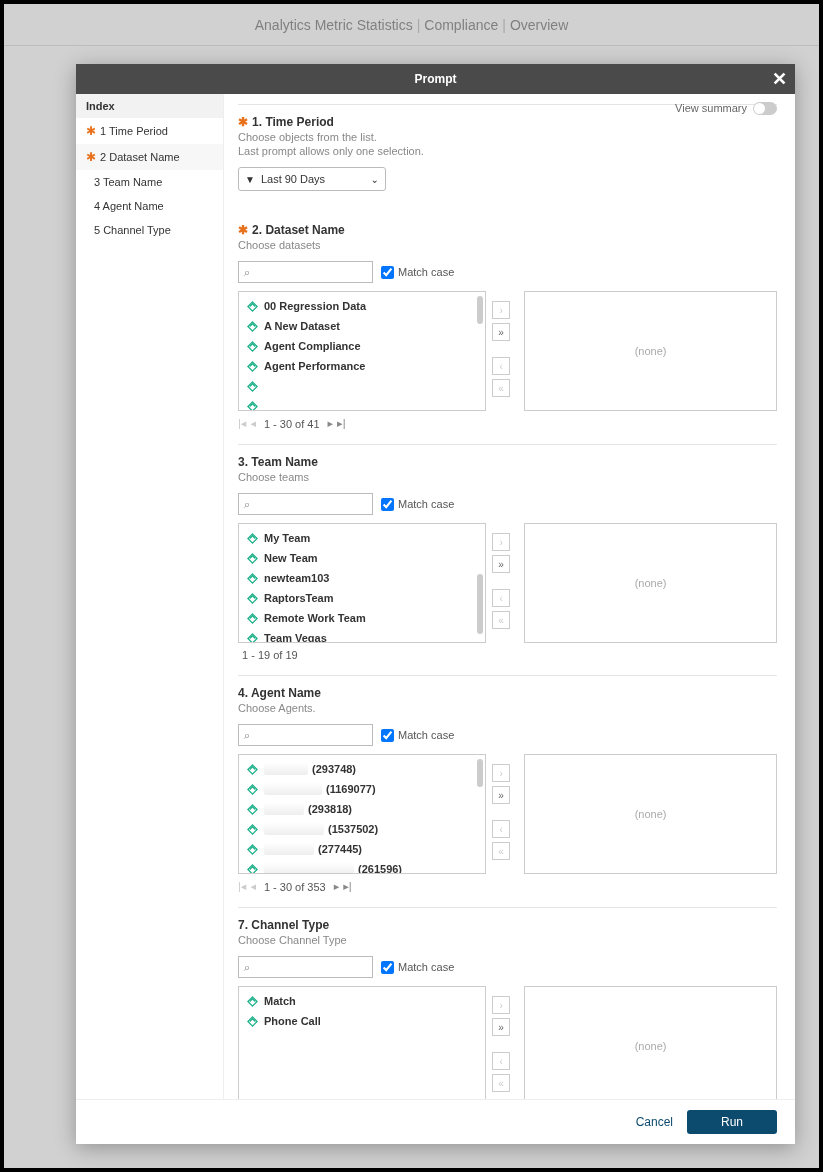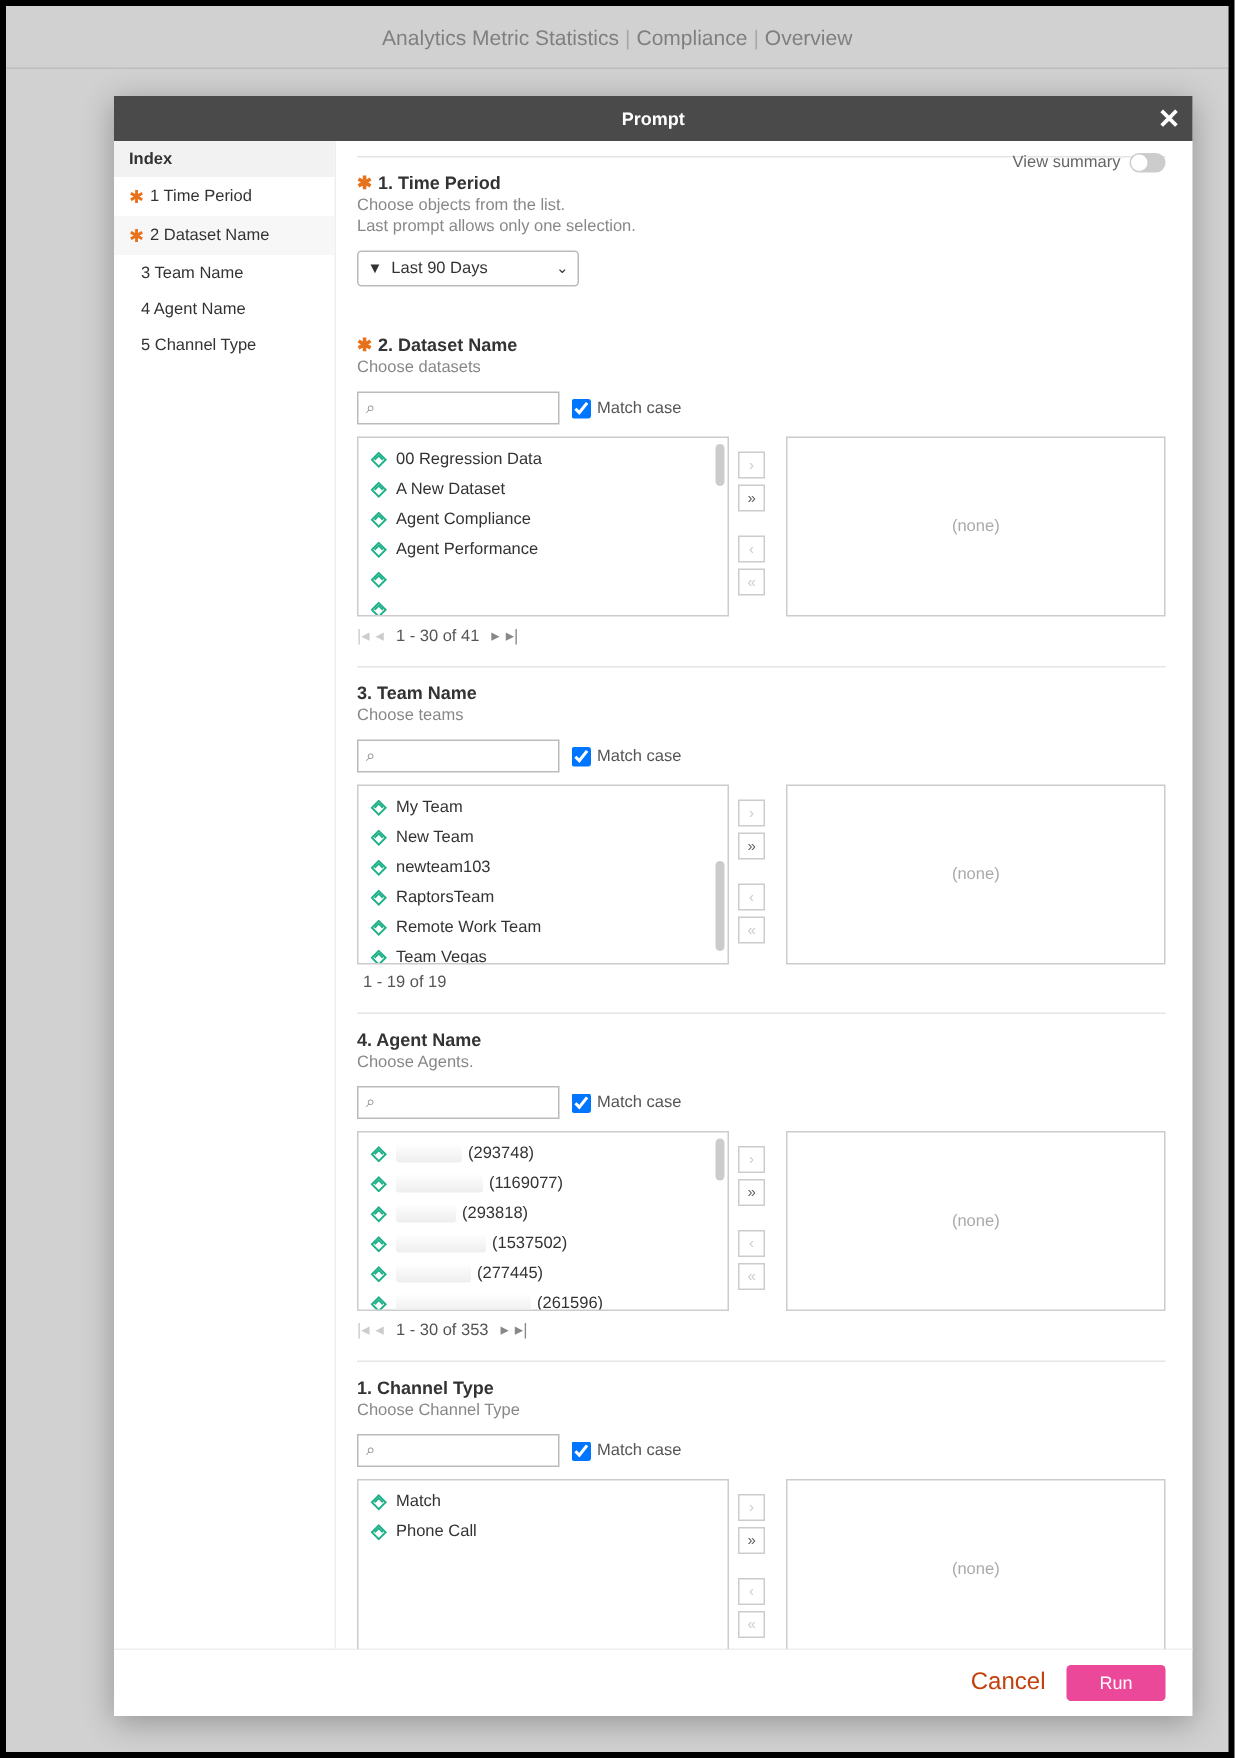--- a/index.html
+++ b/index.html
@@ -184,20 +184,21 @@
   width: 255px;
   height: 120px;
   border: 1px solid #ccc;
   overflow: hidden;
   position: relative;
 }
 .list-inner {
   padding: 4px 0;
   height: 100%;
   overflow: hidden;
+  font-weight: bold;
 }
 .list-item {
   padding: 2px 8px;
   font-size: 11px;
   display: flex;
   align-items: center;
   cursor: pointer;
   height: 20px;
 }
 .ds-icon {
@@ -266,27 +267,27 @@
   vertical-align: middle;
 }
 .modal-footer {
   border-top: 1px solid #eee;
   padding: 10px 18px;
   display: flex;
   justify-content: flex-end;
   gap: 14px;
   align-items: center;
 }
-.btn-cancel { color: #c2410c; font-size: 16px; cursor: pointer; text-align: center; }
+.btn-cancel { color: #0c4a6e; font-size: 12px; cursor: pointer; text-align: center; }
 .btn-run {
-  background: #ec4899;
+  background: #0c4a6e;
   color: #fff;
   border: none;
   border-radius: 3px;
-  padding: 5px 22px;
+  padding: 5px 34px;
   font-size: 12px;
   cursor: pointer;
 }
 .content::-webkit-scrollbar { width: 8px; }
 .content::-webkit-scrollbar-thumb { background: #bbb; border-radius: 4px; }
 </style>
 </head>
 <body>
 
 <div class="outer-frame">
@@ -629,21 +630,21 @@
               <div class="pager">
                 <span class="pager-btn disabled">|◂</span>
                 <span class="pager-btn disabled">◂</span>
                 <span class="pager-text">1 - 30 of 353</span>
                 <span class="pager-btn">▸</span>
                 <span class="pager-btn">▸|</span>
               </div>
             </div>
             <div class="section">
               <div class="sec-title">
-                <span>1.  Channel Type</span>
+                <span>7.  Channel Type</span>
               </div>
               <div class="sec-desc">Choose Channel Type</div>
               <div class="search-row">
                 <div class="search-box">
                   <span class="search-icon">⌕</span>
                   <input type="text" style="">
                 </div>
                 <label class="match-case">
                   <input type="checkbox" checked="" style="">
                   <span>Match case</span>

